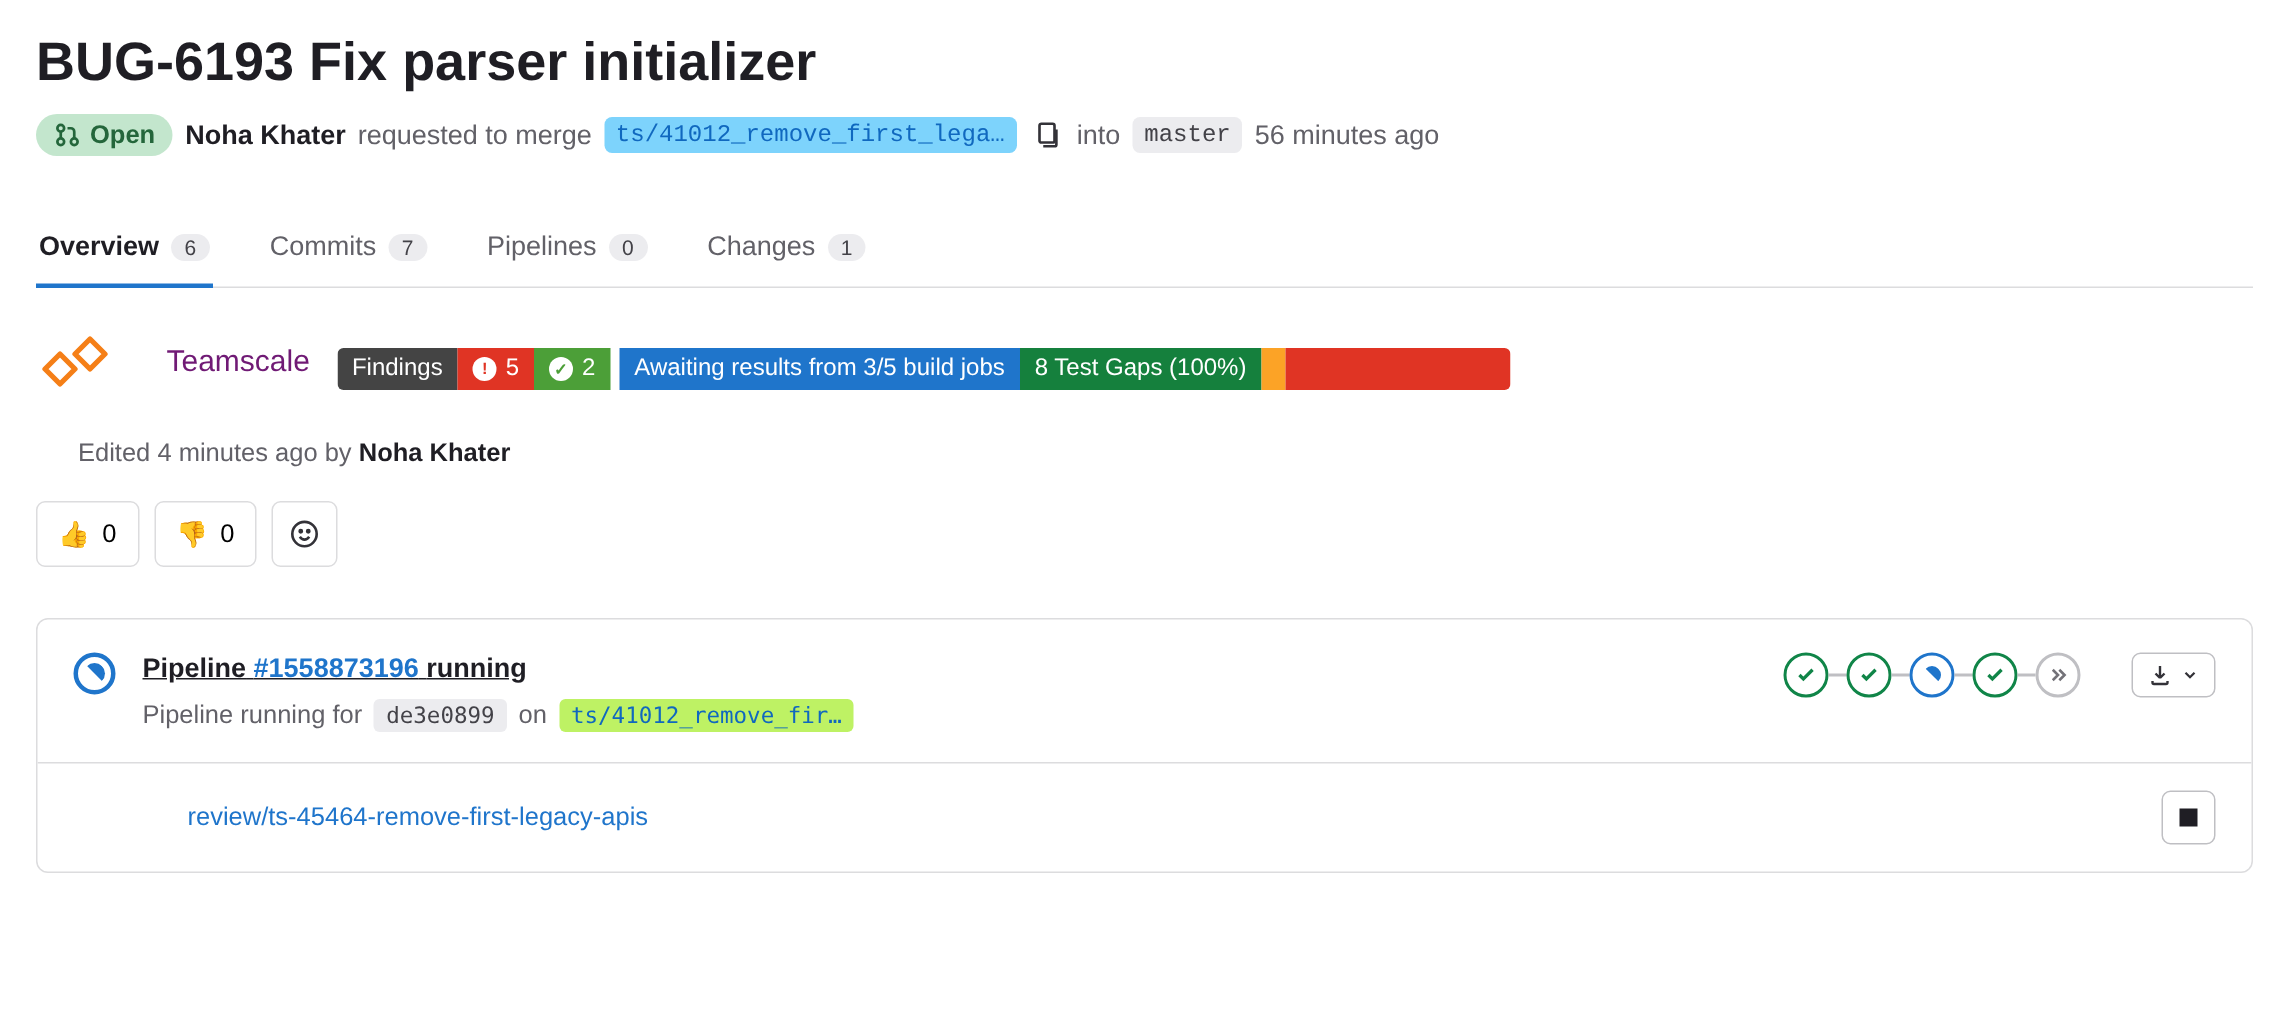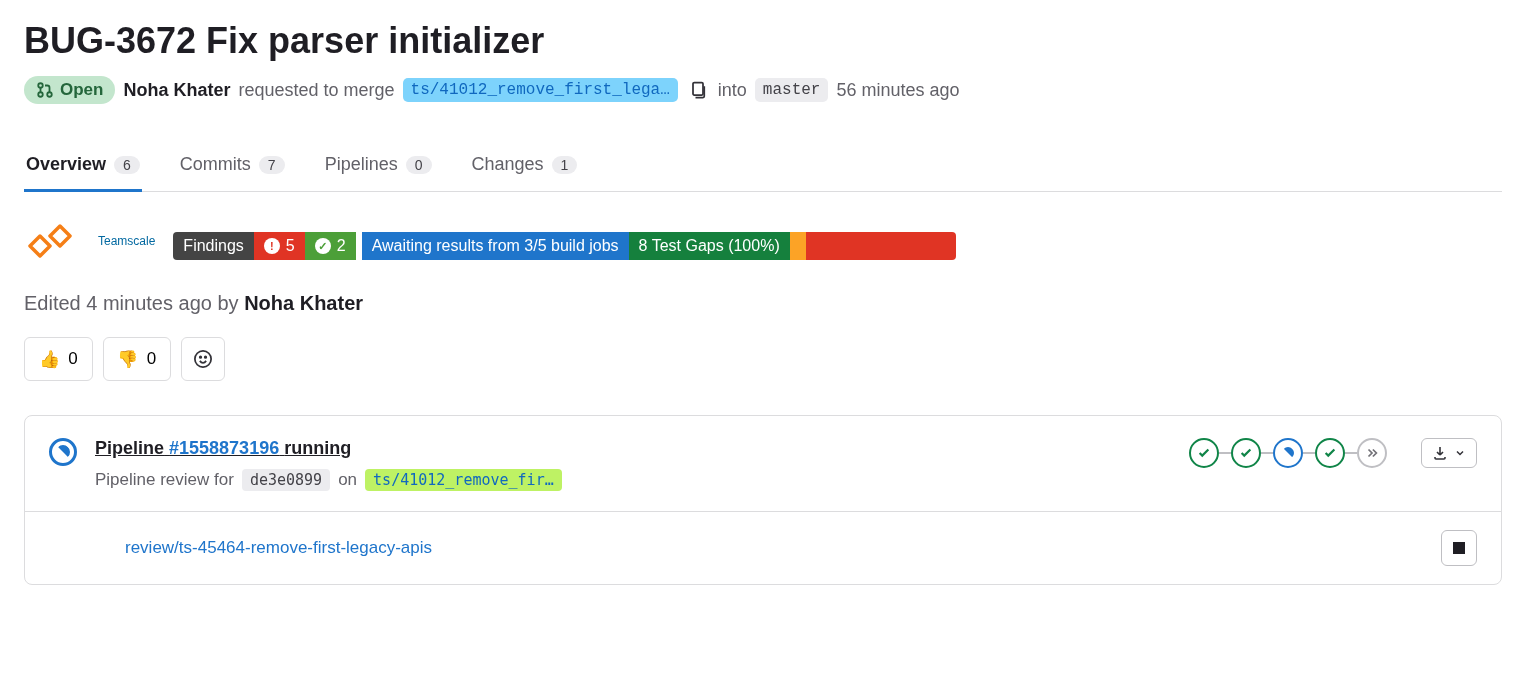--- a/index.html
+++ b/index.html
@@ -95,23 +95,23 @@
   }
   .teamscale-row {
     display: flex;
     align-items: center;
     gap: 18px;
     margin-top: 30px;
   }
   .teamscale-logo {
     display: flex;
     align-items: center;
-    gap: 12px;
-    color: #0369a1;
-    font-size: 12px;
+    gap: 25px;
+    color: #701a75;
+    font-size: 20px;
   }
   .badges-strip {
     display: flex;
     align-items: stretch;
     height: 28px;
     border-radius: 4px;
     overflow: hidden;
     font-size: 16px;
     margin-top: 10px;
   }
@@ -132,22 +132,23 @@
   .circle-icon {
     width: 16px; height: 16px; border-radius: 50%;
     background: #fff; display: inline-flex; align-items: center;
     justify-content: center; font-size: 11px; font-weight: 700;
   }
   .circle-icon.red { color: #e03424; }
   .circle-icon.green { color: #4c9f38; }
   .seg-gap { width: 6px; background: transparent; padding: 0; }
   .edited-line {
     margin-top: 32px;
-    font-size: 20px;
+    font-size: 17px;
     color: #626168;
+    margin-left: 28px;
   }
   .edited-line .author { color: #1f1e24; }
   .reactions {
     display: flex;
     gap: 10px;
     margin-top: 22px;
   }
   .reaction-btn {
     display: flex;
     align-items: center;
@@ -235,21 +236,21 @@
   .stop-btn {
     width: 36px; height: 36px; border: 1px solid #bfbfc3;
     border-radius: 6px; background: #fff; cursor: pointer;
     display: flex; align-items: center; justify-content: center;
   }
   .stop-square { width: 12px; height: 12px; background: #1f1e24; }
 </style>
 </head>
 <body>
 
-<h1 class="mr-title">BUG-3672 Fix parser initializer</h1>
+<h1 class="mr-title">BUG-6193 Fix parser initializer</h1>
 
 <div class="meta-row">
   <span class="status-badge">
     <svg width="18" height="18" viewBox="0 0 16 16" fill="none" stroke="#24663b" stroke-width="1.6">
       <circle cx="4" cy="4" r="2"></circle>
         <circle cx="4" cy="12" r="2"></circle>
         <circle cx="12" cy="12" r="2"></circle>
       <path d="M4 6v4M8 4h2a2 2 0 0 1 2 2v4"></path>
     </svg>
     <span>Open</span>
@@ -342,21 +343,21 @@
     <div class="running-icon">
       <div class="moon"></div>
     </div>
     <div class="pipeline-text">
       <div class="pipeline-title">
         <span>Pipeline</span>
         <span class="link">#1558873196</span>
         <span>running</span>
       </div>
       <div class="pipeline-sub">
-        <span>Pipeline review for</span>
+        <span>Pipeline running for</span>
         <span class="commit-ref">de3e0899</span>
         <span>on</span>
         <span class="branch-ref-sm">ts/41012_remove_fir…</span>
       </div>
     </div>
     <div class="mini-stages">
       <div class="stage-circle pass">
         <svg width="14" height="14" viewBox="0 0 16 16" fill="none" stroke="#108548" stroke-width="2.5">
             <path d="M3 8l3 3 7-7"></path>
           </svg>

